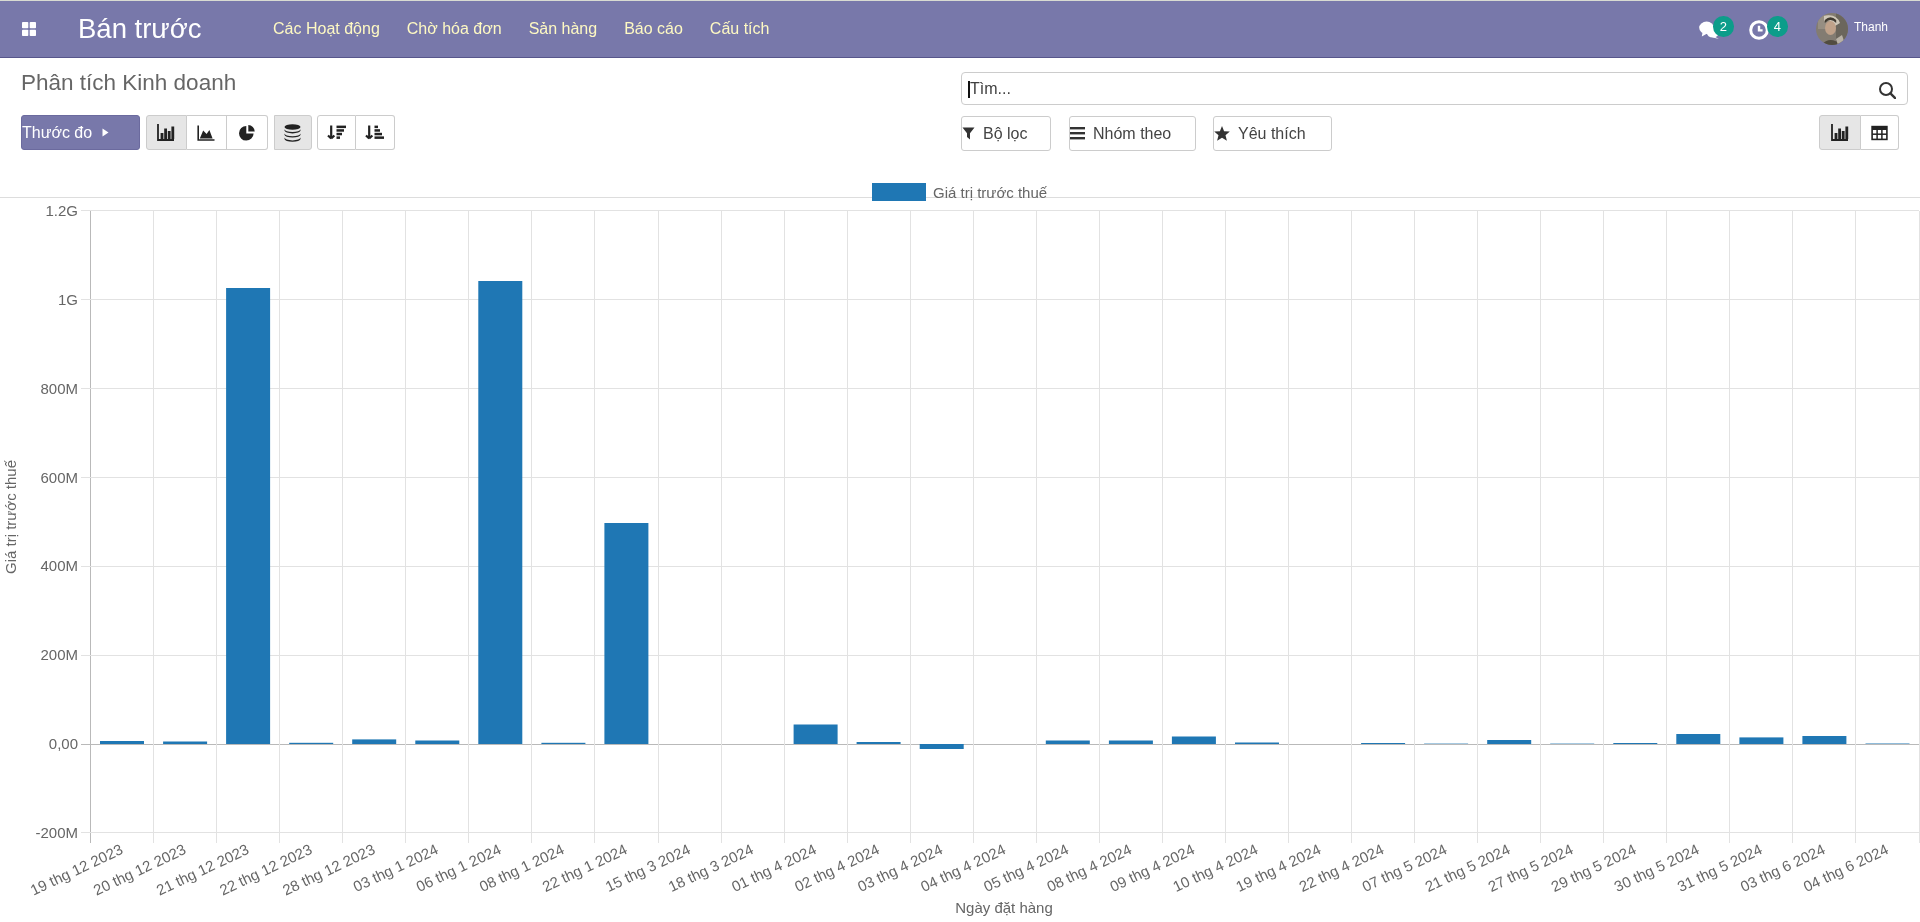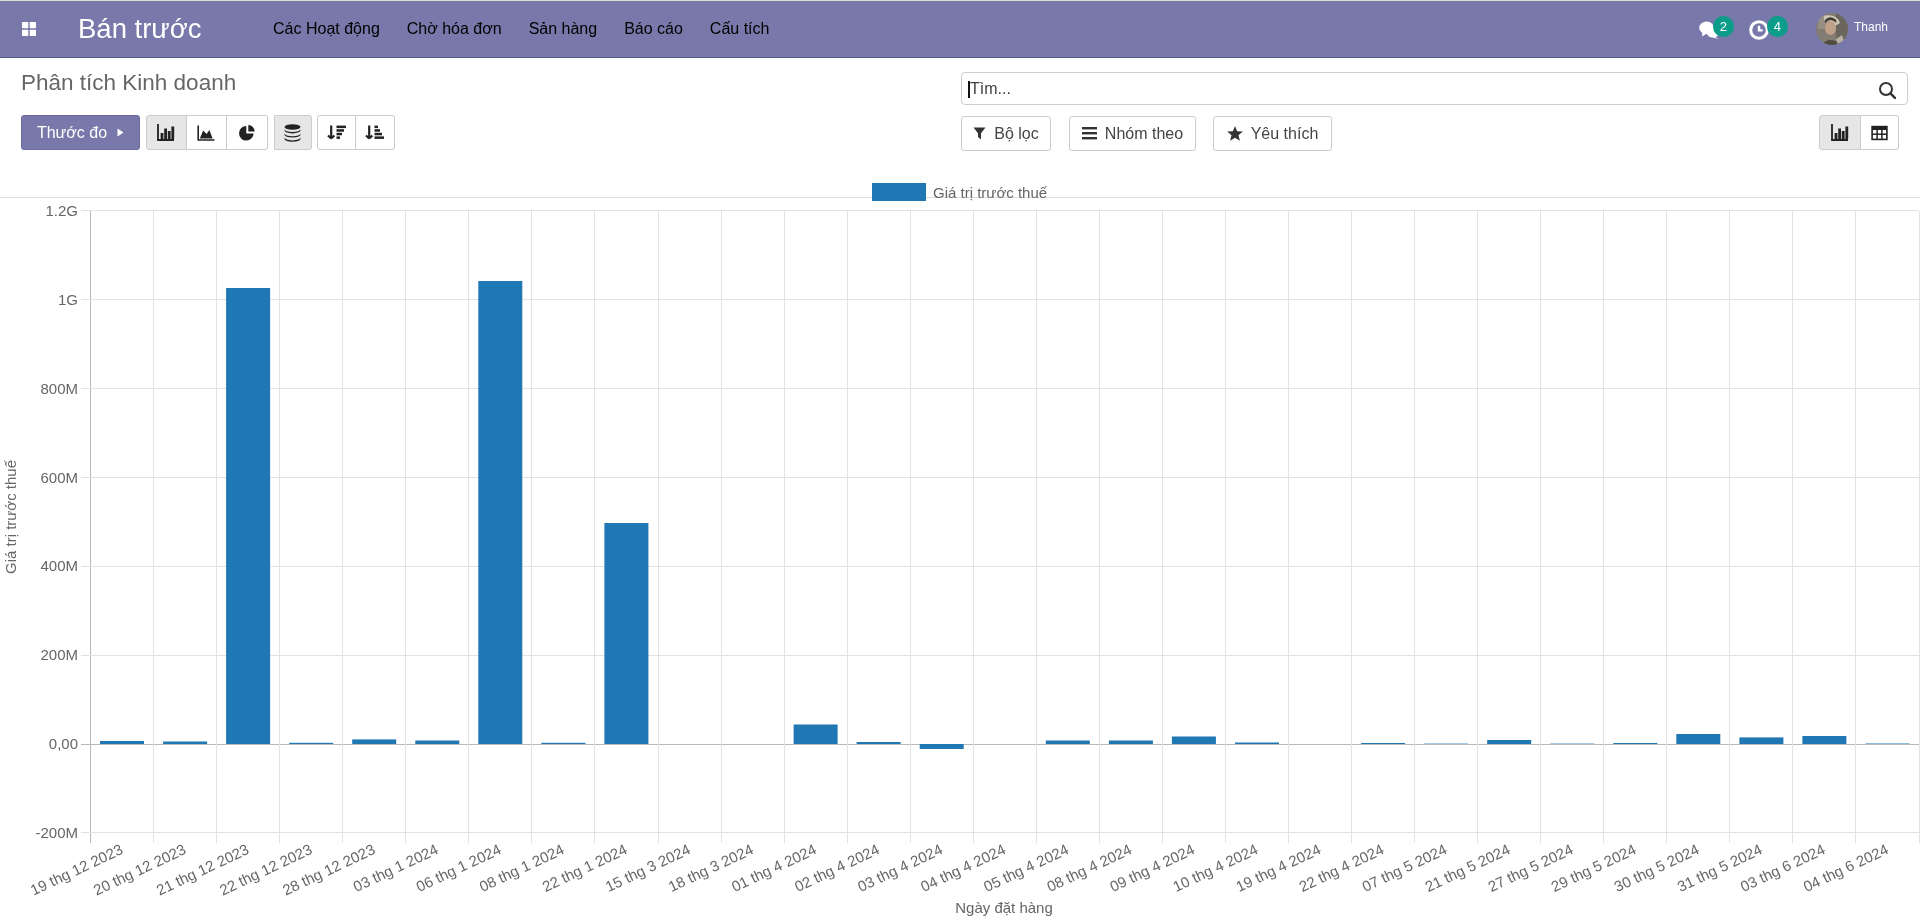--- a/index.html
+++ b/index.html
@@ -1,29 +1,29 @@
 <!DOCTYPE html>
 <html><head><meta charset="utf-8"><style>
 *{margin:0;padding:0;box-sizing:border-box}
 body{font-family:"Liberation Sans",sans-serif;background:#fff;width:1920px;height:922px;overflow:hidden;position:relative}
 .nav{position:absolute;top:0;left:0;width:1920px;height:58px;background:#7878aa;border-top:1px solid #d8dbd2;border-bottom:1px solid #57568b;display:flex;align-items:center}
 .nav .appsicon{margin-left:22px;display:flex}
 .nav .brand{color:#fff;font-size:27.5px;margin-left:42px}
 .nav .menu{display:flex;margin-left:58px;gap:0}
-.nav .menu span{color:#000000;font-size:16px;padding:0 13.5px}
+.nav .menu span{color:#fef9c3;font-size:16px;padding:0 13.5px}
 .bdg{position:absolute;background:#0c9d8a;color:#fff;border-radius:50%;width:20.5px;height:20.5px;font-size:13px;display:flex;align-items:center;justify-content:center}
 
 
 .cp{position:absolute;top:58px;left:0;width:1920px;height:140px;background:#fff;border-bottom:1px solid #ddd}
 .title{position:absolute;left:21px;top:12px;font-size:22.5px;color:#666}
 .searchbox{position:absolute;left:961px;top:14px;width:947px;height:33px;border:1px solid #ccc;border-radius:4px;background:#fff}
 .searchbox .ph{position:absolute;left:8px;top:7px;font-size:16px;color:#404040}
 .searchbox .caret{position:absolute;left:6px;top:8px;width:1.5px;height:17px;background:#111}
 .searchbox .mag{position:absolute;right:11px;top:8px}
-.btn{position:absolute;height:35px;border:1px solid #ccc;border-radius:3px;background:#fff;display:flex;align-items:center;justify-content:center;font-size:16px;color:#444}
+.btn{position:absolute;height:35px;border:1px solid #ccc;border-radius:3px;background:#fff;display:flex;align-items:center;justify-content:flex-start;font-size:16px;color:#444}
 .btn svg{flex:0 0 auto}
 .grp{position:absolute;height:35px;display:flex}
 .grp .gb{height:35px;border:1px solid #ccc;border-left:none;background:#fff;display:flex;align-items:center;justify-content:center}
 .grp .gb:first-child{border-left:1px solid #ccc;border-radius:3px 0 0 3px}
 .grp .gb:last-child{border-radius:0 3px 3px 0}
 .grp .gb.act{background:#e6e6e6}
 .purple{background:#7878aa;color:#fff;border:1px solid #6b6a9e}
 .chart{position:absolute;top:171px;left:0}
 </style></head><body>
 <div class="nav" style="position:relative">

